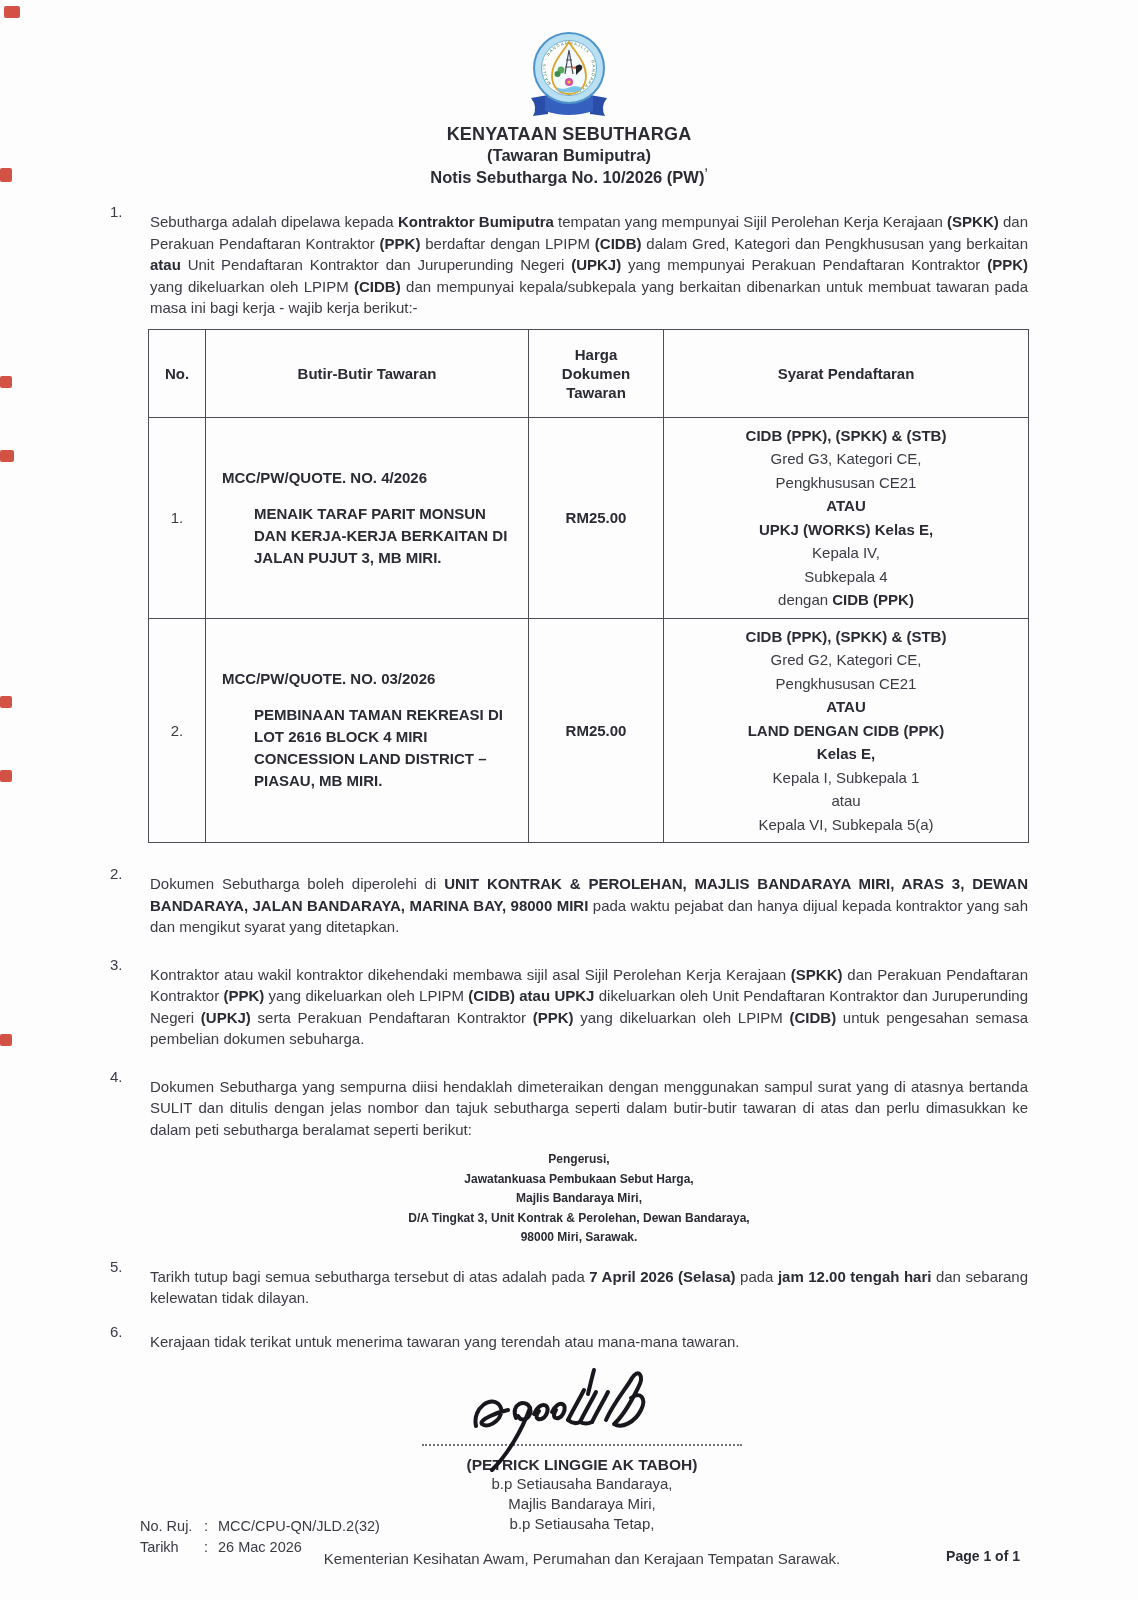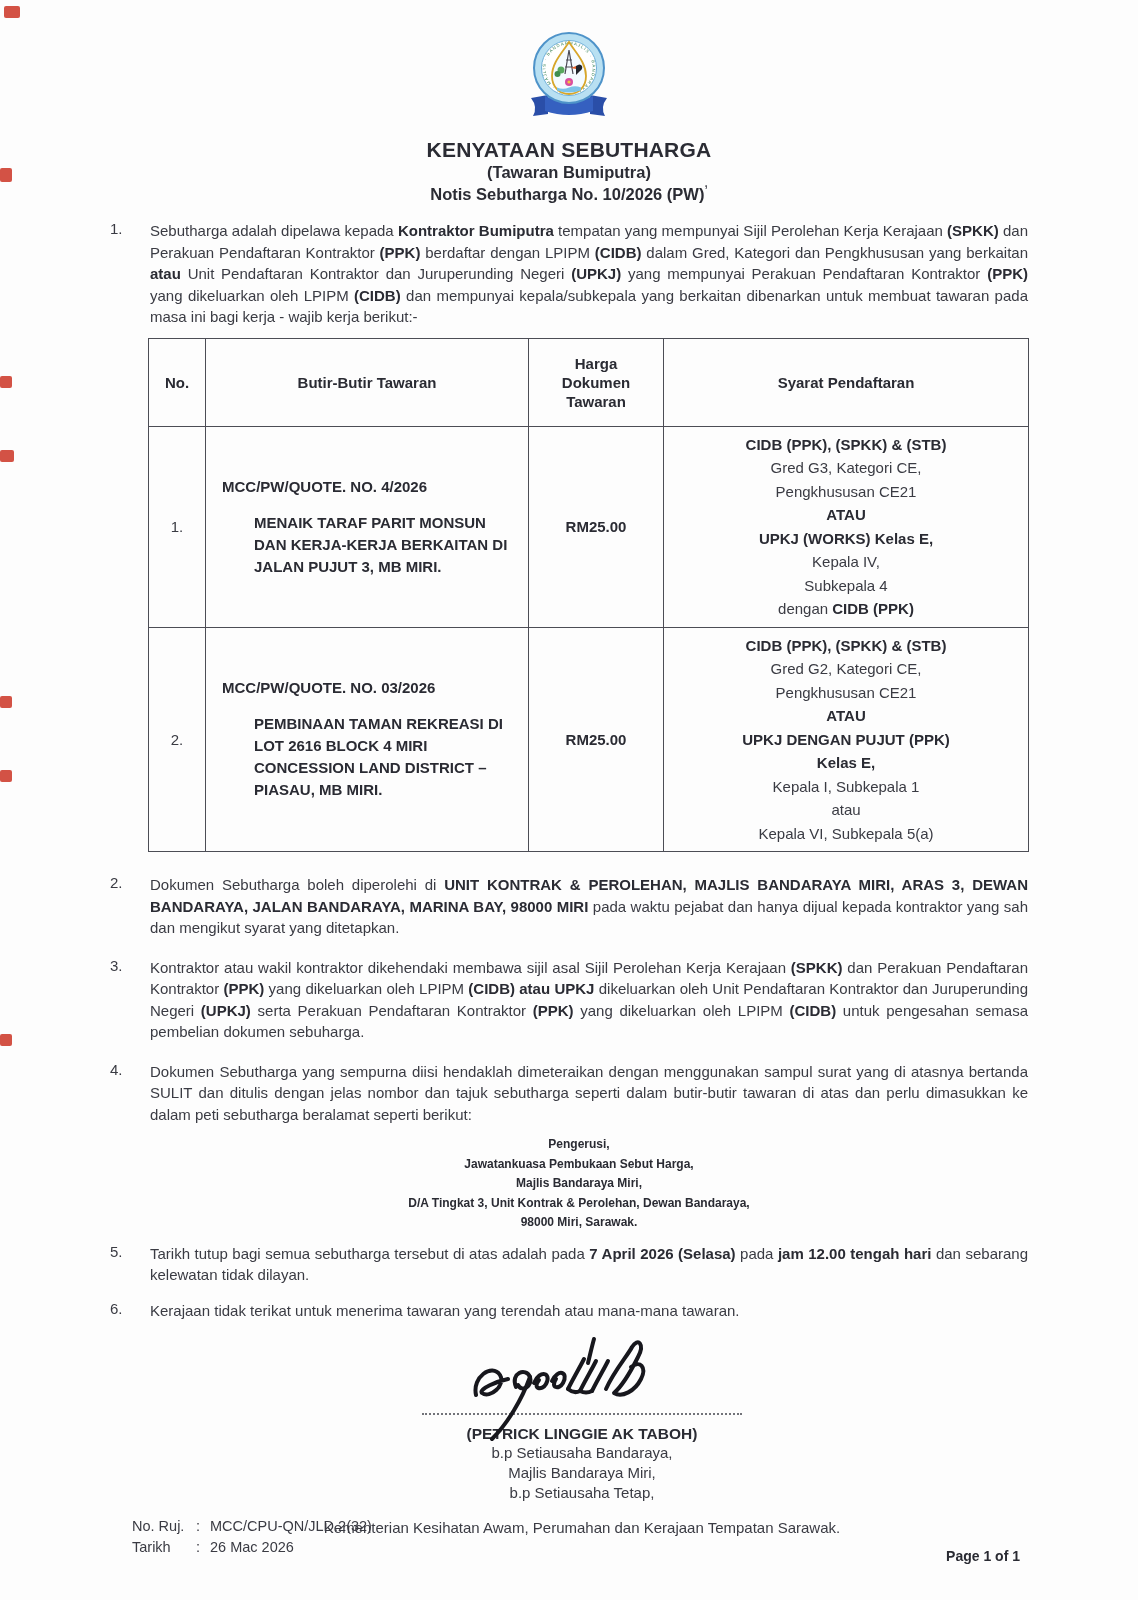--- a/index.html
+++ b/index.html
@@ -8,29 +8,29 @@
     font-family:"Liberation Sans", sans-serif;
     background:#ffffff; color:#3a3b43;
     position:relative; overflow:hidden;
   }
   .page { position:absolute; inset:0; background:#fdfdfd; }
   .b { font-weight:bold; color:#2a2b33; }
 
   
   .header { text-align:center; padding-top:30px; }
   .crest { width:100px; height:92px; margin:0 auto; display:block; }
-  .title1 { font-size:21px; font-weight:bold; color:#2b2c34; margin-top:16px; letter-spacing:.2px; }
+  .title1 { font-size:18px; font-weight:bold; color:#2b2c34; margin-top:2px; letter-spacing:.2px; }
   .title2, .title3 { font-size:16.5px; font-weight:bold; color:#2b2c34; margin-top:1px; }
   .pw-mark { font-size:12px; vertical-align:6px; color:#55565e; }
 
   
   .content { padding:0 110px; }
   .para { display:flex; margin-top:16px; }
   .para .num { width:40px; flex:none; font-size:15px; }
-  .para .ptxt { flex:1; font-size:15px; line-height:21.5px; text-align:justify; }
+  .para .ptxt { flex:1; font-size:15px; line-height:21.5px; text-align:justify;margin-top:8px; }
 
   
   table.quote { border-collapse:collapse; margin:10px 0 0 38px; width:880px; table-layout:fixed; }
   .quote th, .quote td { border:1.8px solid #4c4d55; padding:15px 8px; }
   .quote th { font-size:15px; font-weight:bold; color:#2a2b33; text-align:center; vertical-align:middle; height:62px; white-space:pre-line; line-height:19px; }
   .col-no { width:57px; } .col-butir { width:323px; } .col-harga { width:135px; } .col-syarat { width:365px; }
   .quote td { vertical-align:middle; font-size:15px; }
   td.no-cell { text-align:center; }
   td.butir-cell { padding-left:16px; }
   .butir-item { font-weight:bold; color:#2a2b33; line-height:22px; }
@@ -47,21 +47,21 @@
   
   .sig-area { margin-top:14px; text-align:center; padding-left:26px; position:relative; }
   .sig-wrap { position:relative; display:inline-block; width:320px; height:86px; }
   .sig-svg { position:absolute; left:10px; top:-4px; width:300px; height:110px; overflow:visible; z-index:2; }
   .sig-line { position:absolute; left:0; bottom:6px; width:320px; border-bottom:2.5px dotted #5a5b63; opacity:.85; }
   .sig-name { font-size:15.5px; margin-top:0px; }
   .sig-org { font-size:15px; line-height:20px; color:#3a3b43; }
   .sig-ministry { font-size:15px; margin-top:16px; color:#3a3b43; }
 
   
-  .footer { position:absolute; left:132px; top:1516px; }
+  .footer { position:absolute; left:140px; top:1516px; }
   .fline { font-size:14.5px; line-height:21px; color:#3a3b43; display:flex; }
   .flabel { width:64px; }
   .fsep { width:14px; }
   .pagenum { position:absolute; right:118px; top:1548px; font-size:14px; }
 
   
   .rmark { position:absolute; background:#cd3a2b; border-radius:2px; opacity:.88; }
 </style>
 </head>
 <body>
@@ -152,21 +152,21 @@
           <td class="butir-cell">
             <div class="butir-item">MCC/PW/QUOTE. NO. 03/2026</div>
             <div class="butir-item">PEMBINAAN TAMAN REKREASI DI LOT 2616 BLOCK 4 MIRI CONCESSION LAND DISTRICT – PIASAU, MB MIRI.</div>
           </td>
           <td class="harga-cell">RM25.00</td>
           <td class="syarat-cell">
               <div class="syarat-line"><span class="b">CIDB (PPK), (SPKK) &amp; (STB)</span></div>
               <div class="syarat-line"><span>Gred G2, Kategori CE,</span></div>
               <div class="syarat-line"><span>Pengkhususan CE21</span></div>
               <div class="syarat-line"><span class="b">ATAU</span></div>
-              <div class="syarat-line"><span class="b">UPKJ DENGAN PUJUT (PPK)</span></div>
+              <div class="syarat-line"><span class="b">LAND DENGAN CIDB (PPK)</span></div>
               <div class="syarat-line"><span class="b">Kelas E,</span></div>
               <div class="syarat-line"><span>Kepala I, Subkepala 1</span></div>
               <div class="syarat-line"><span>atau</span></div>
               <div class="syarat-line"><span>Kepala VI, Subkepala 5(a)</span></div>
             </td>
         </tr>
       </tbody>
     </table>
 
     <div class="para" style="margin-top:22px;">

